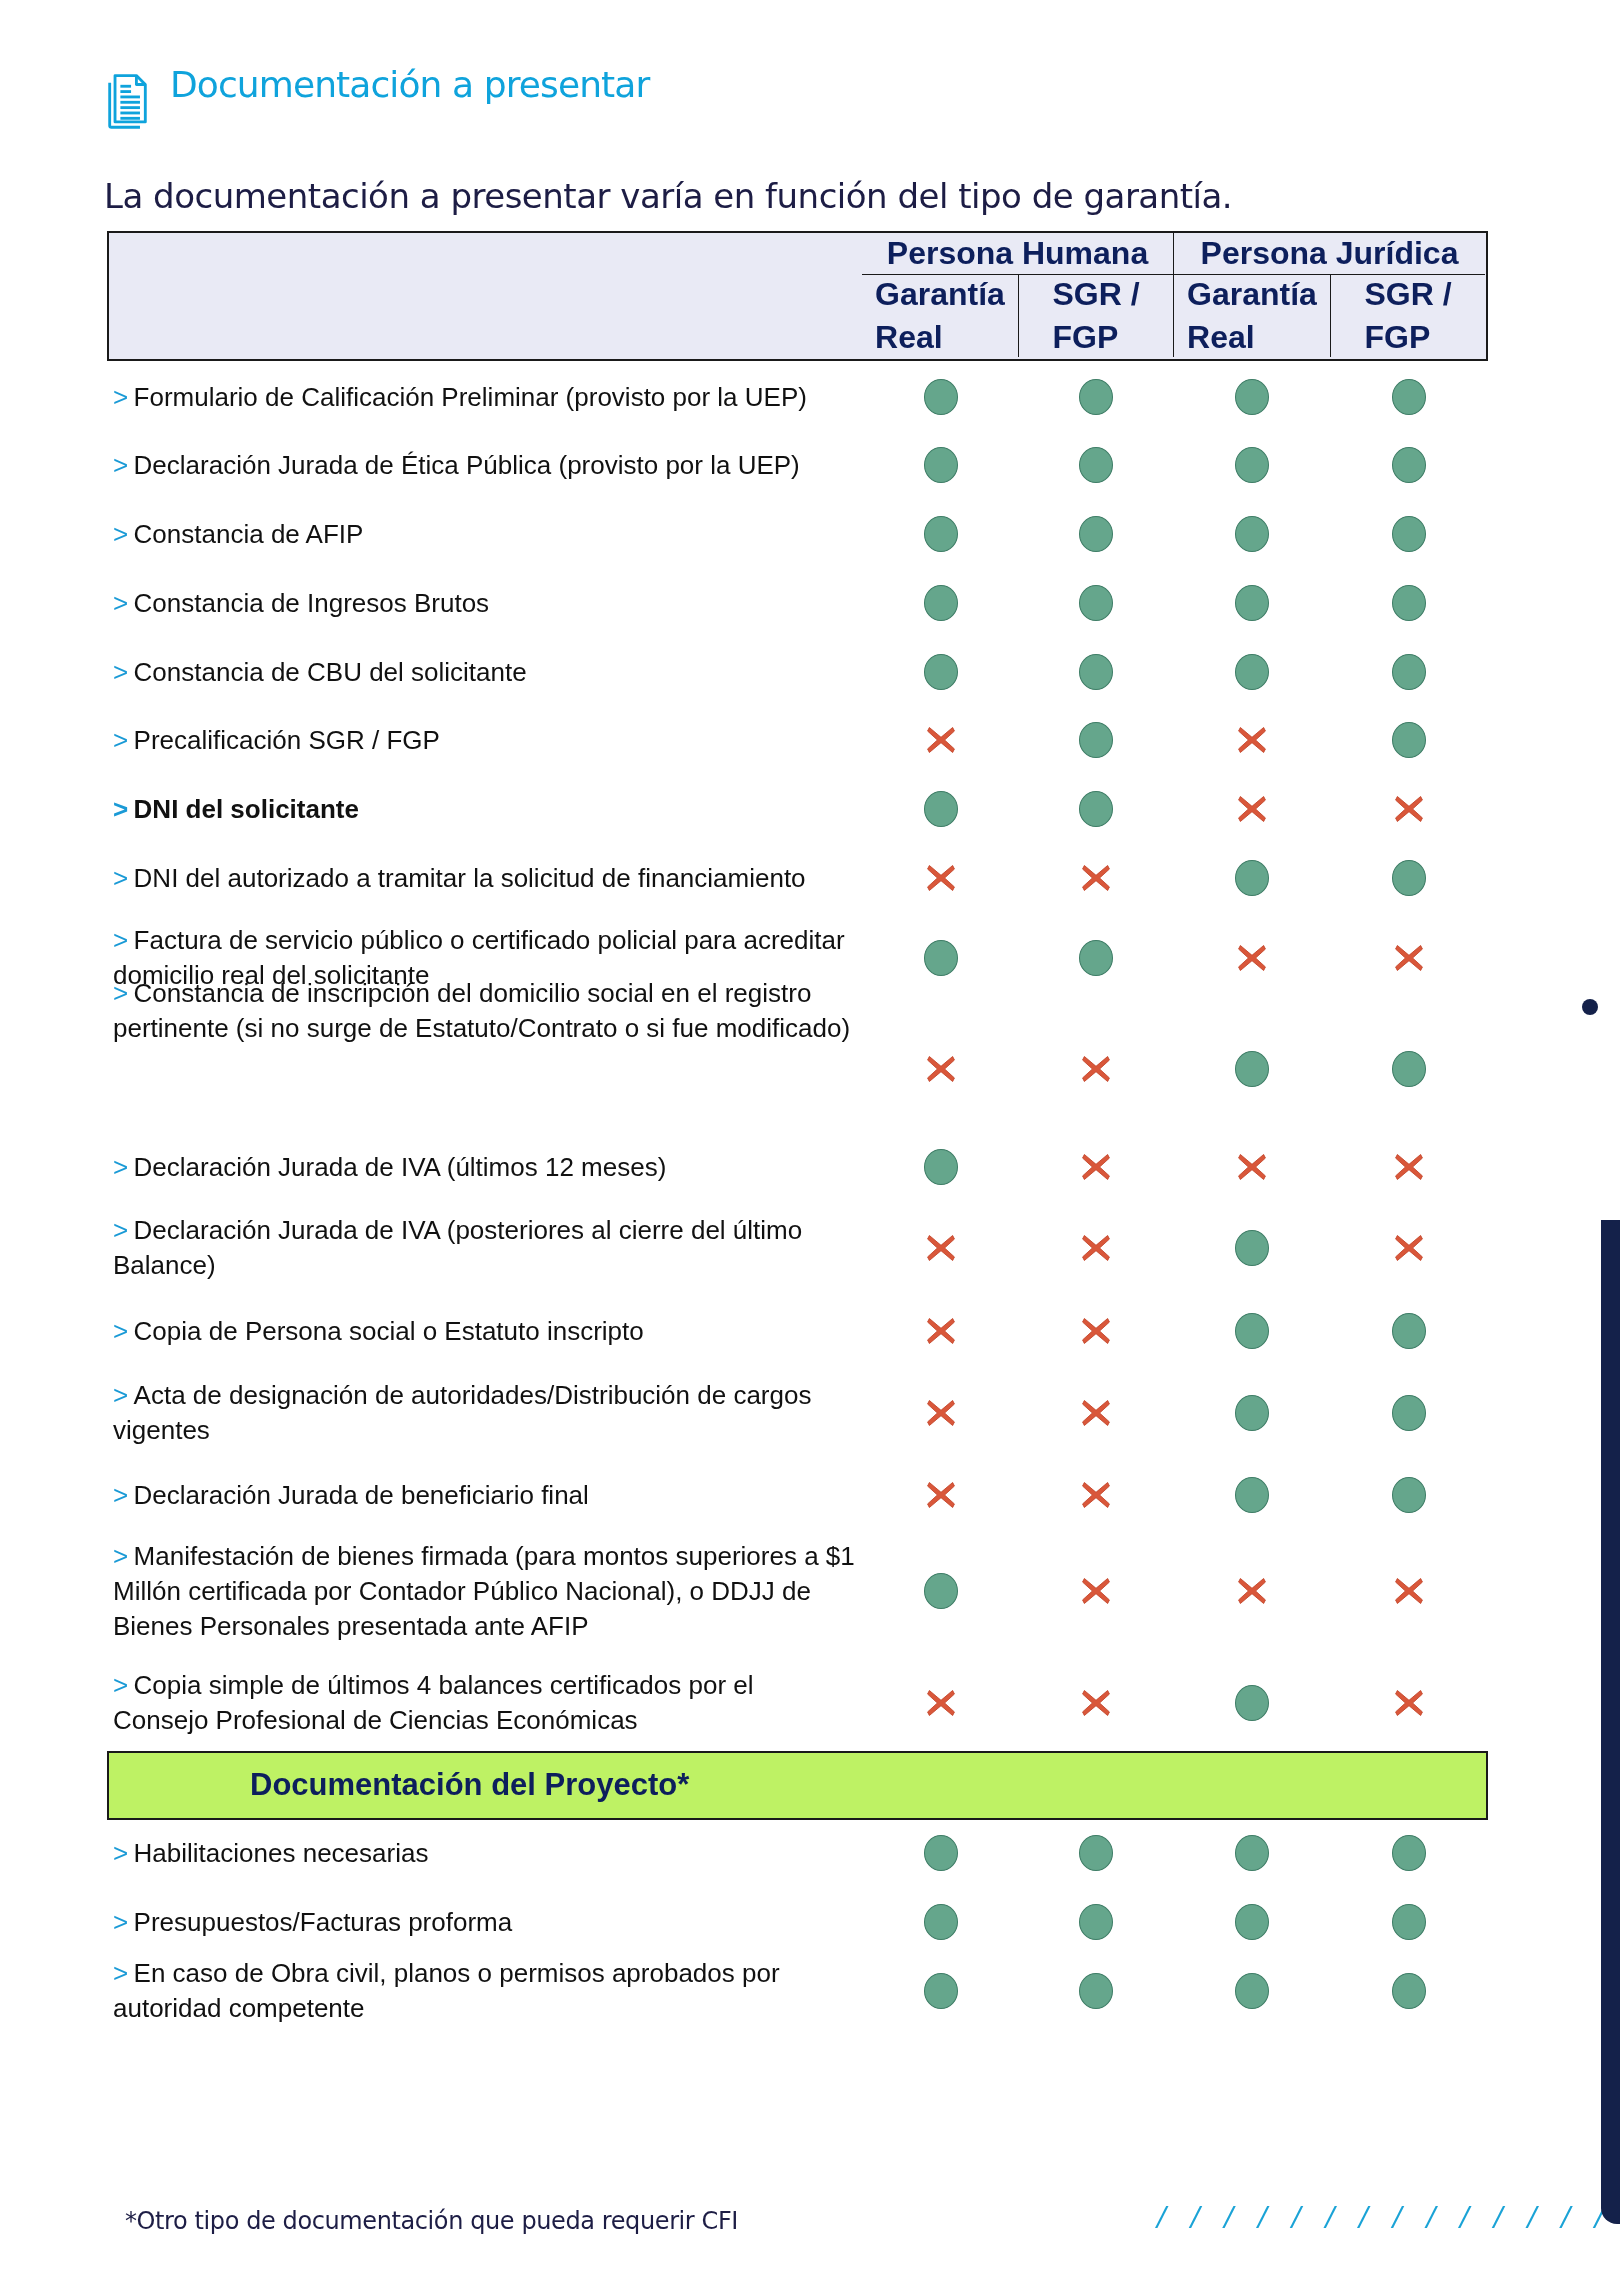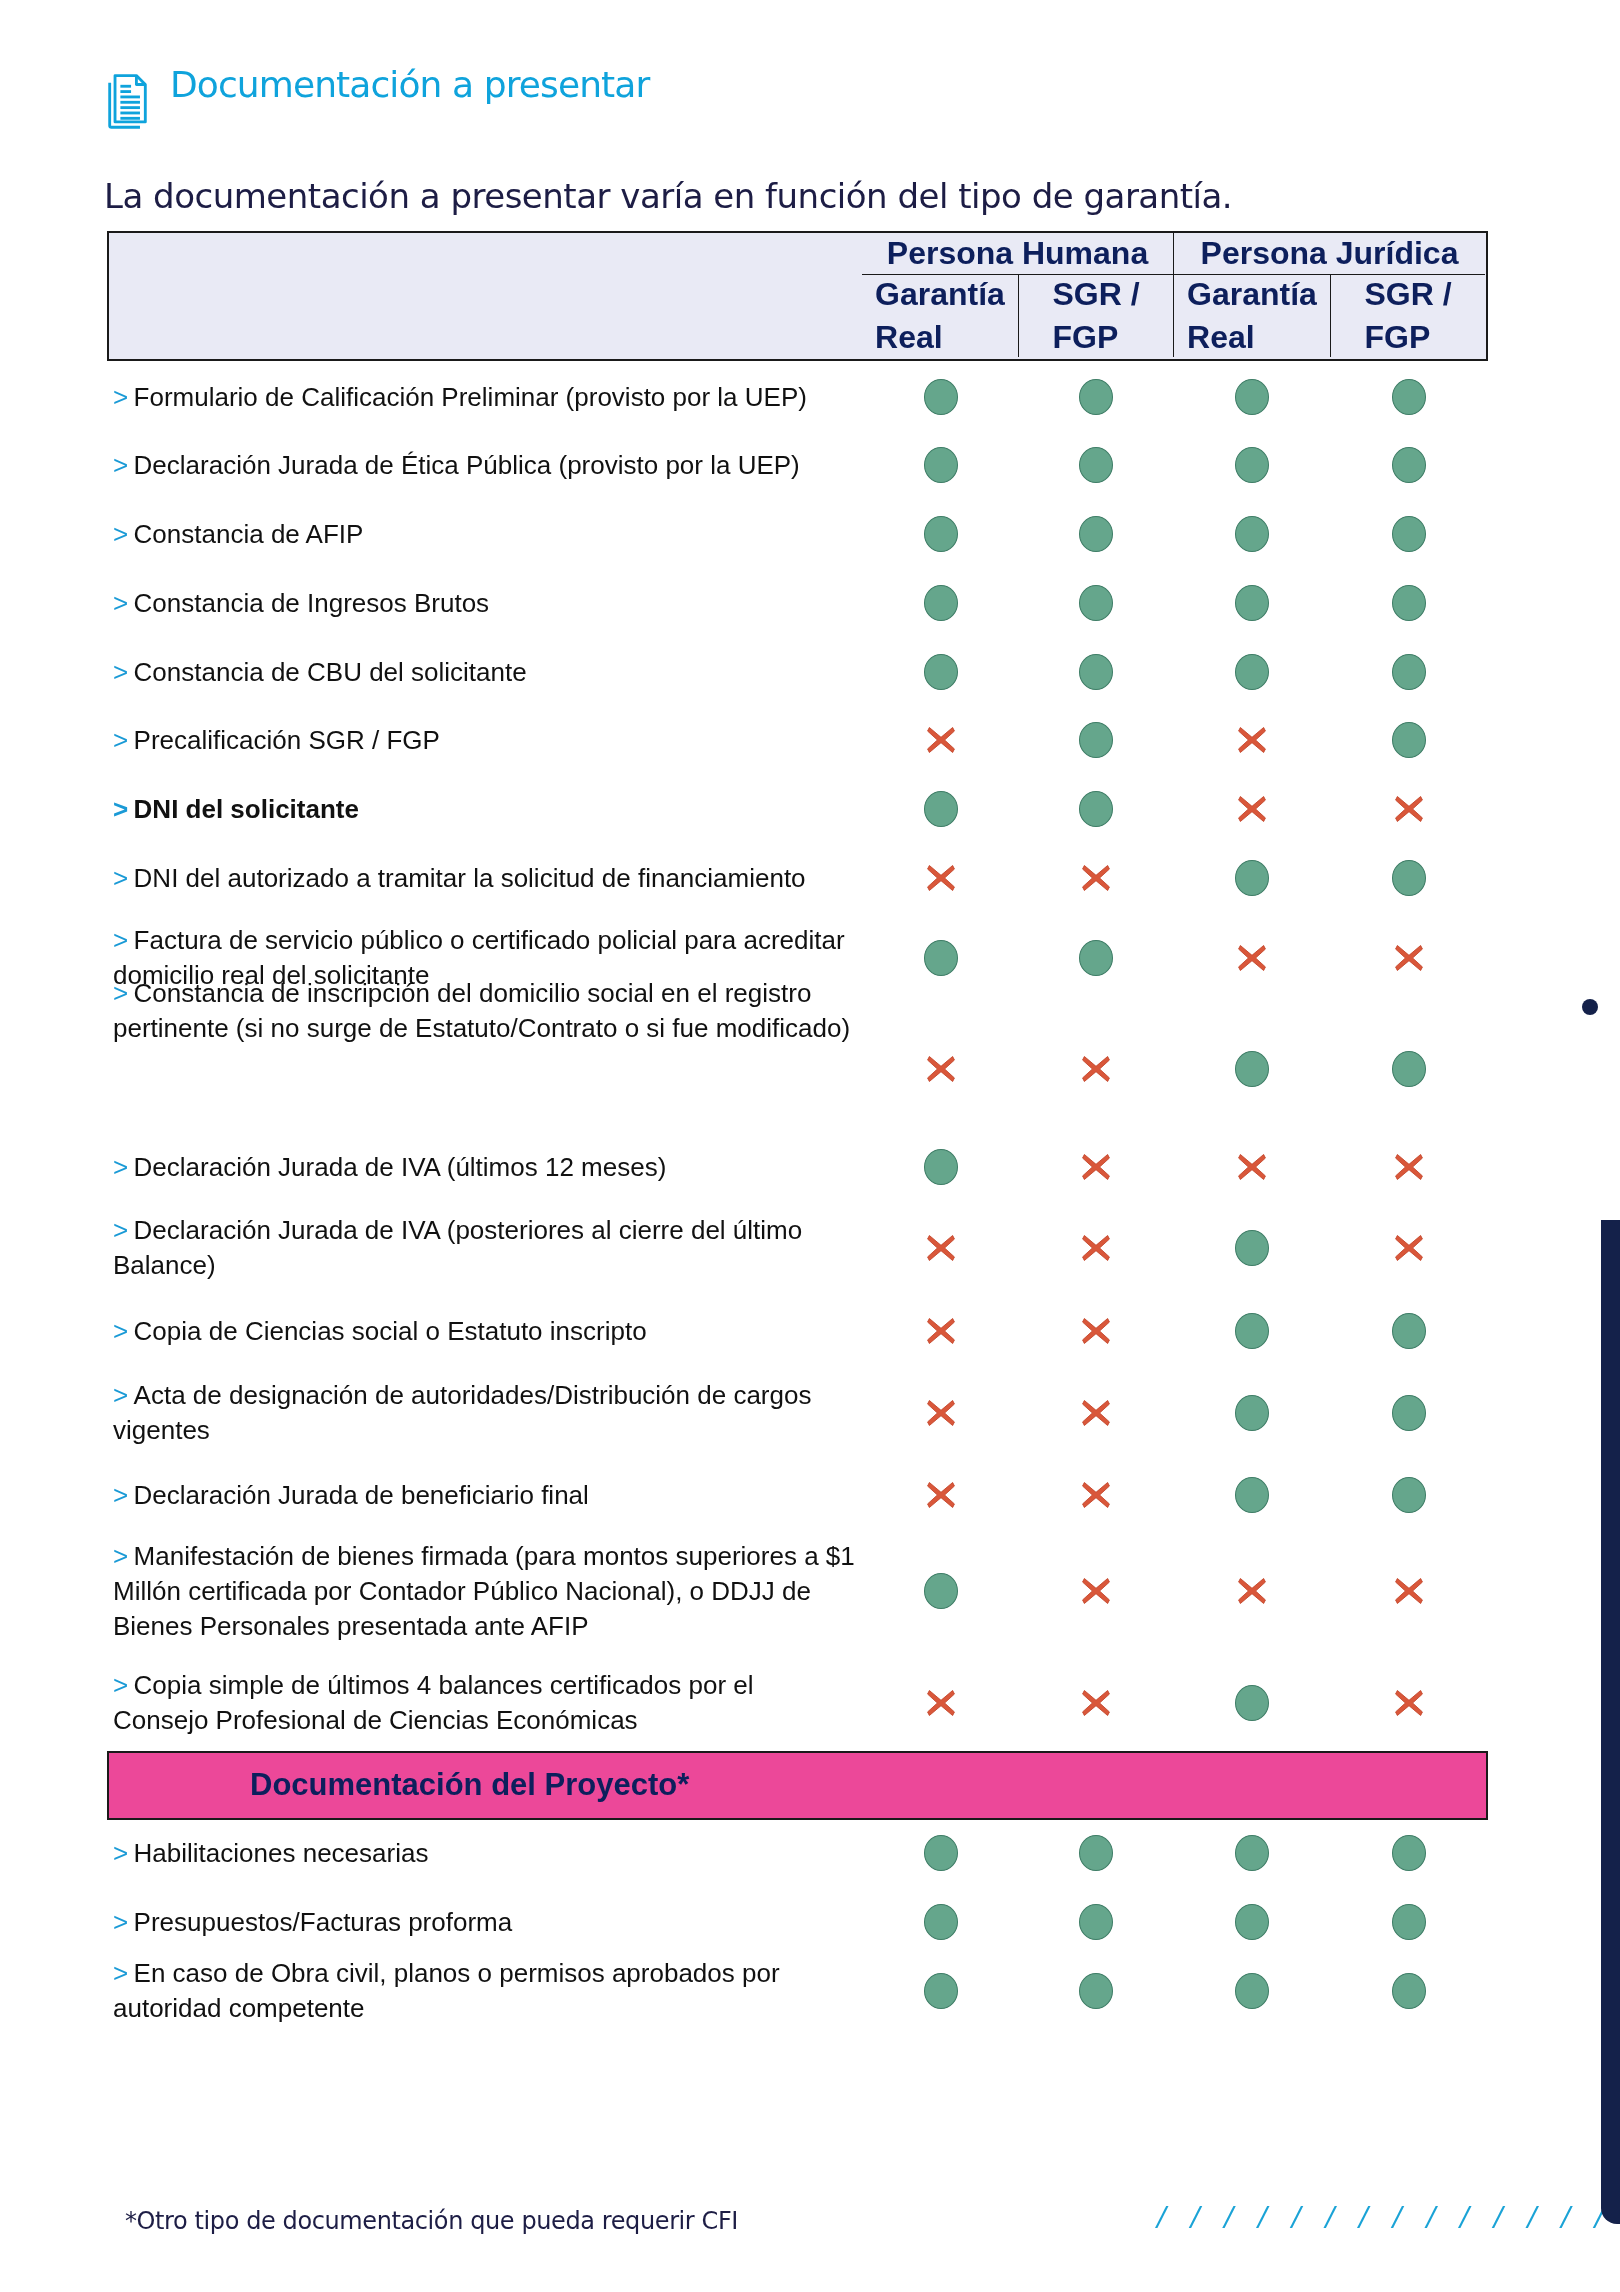--- a/index.html
+++ b/index.html
@@ -28,21 +28,21 @@
   #h-c4 { left:1222px; width:154px; }
 
   .row-label { position:absolute; left:113px; width:743px; font-size:26px; line-height:35px;
                color:#111111; transform:translateY(-50%); }
   .chev { color:#1a9ad6; margin-right:5.4px; }
   .mark { position:absolute; width:34px; height:36px; transform:translate(-50%,-50%); }
   .mark.yes { border-radius:50%; background:#65a68c; border:1.8px solid #3e7d66; box-sizing:border-box; }
   .mark.no svg { width:34px; height:36px; display:block; }
 
   #section2 { left:107px; top:1751px; width:1381px; height:69px; border:2.7px solid #1a1a1a;
-              background:#ec4899; box-sizing:border-box; }
+              background:#bef264; box-sizing:border-box; }
   #section2-title { position:absolute; left:141px; top:0; height:64px; display:flex; align-items:center;
                     font-size:31px; font-weight:bold; color:#0d1f5c; }
 
   #footnote { left:125px; top:2207px; font-family:"DejaVu Sans", sans-serif; font-size:24px;
               color:#1d1d45; letter-spacing:-0.4px; white-space:nowrap; }
   #slashes { left:1157px; top:2201px; font-family:"DejaVu Sans", sans-serif; font-size:27px;
              color:#1aa3d6; letter-spacing:8px; white-space:nowrap; font-style:italic; }
   #side-dot { left:1582px; top:999px; width:16px; height:16px; border-radius:50%; background:#14214a; }
   #side-bar { left:1601px; top:1220px; width:19px; height:1004px; background:#14214a;
               border-bottom-left-radius:16px; }
@@ -202,21 +202,21 @@
       <svg viewBox="0 0 38 40">
         <path d="M6 6 L19 17 L32 6 L34 10 L23 20 L34 30 L32 34 L19 23 L6 34 L4 30 L15 20 L4 10 Z" fill="#d9573a" stroke="#c4472c" stroke-width="1"></path>
       </svg>
     </div>
     <div class="mark yes" style="left: 1252px; top: 1248px; background: rgb(101, 166, 140);"></div>
     <div class="mark no" style="left: 1409px; top: 1248px;">
       <svg viewBox="0 0 38 40">
         <path d="M6 6 L19 17 L32 6 L34 10 L23 20 L34 30 L32 34 L19 23 L6 34 L4 30 L15 20 L4 10 Z" fill="#d9573a" stroke="#c4472c" stroke-width="1"></path>
       </svg>
     </div>
-    <div class="row-label" style="top: 1331px;"><span class="chev">&gt;</span><span>Copia de Ciencias social o Estatuto inscripto</span></div>
+    <div class="row-label" style="top: 1331px;"><span class="chev">&gt;</span><span>Copia de Persona social o Estatuto inscripto</span></div>
     <div class="mark no" style="left: 941px; top: 1331px;">
       <svg viewBox="0 0 38 40">
         <path d="M6 6 L19 17 L32 6 L34 10 L23 20 L34 30 L32 34 L19 23 L6 34 L4 30 L15 20 L4 10 Z" fill="#d9573a" stroke="#c4472c" stroke-width="1"></path>
       </svg>
     </div>
     <div class="mark no" style="left: 1096px; top: 1331px;">
       <svg viewBox="0 0 38 40">
         <path d="M6 6 L19 17 L32 6 L34 10 L23 20 L34 30 L32 34 L19 23 L6 34 L4 30 L15 20 L4 10 Z" fill="#d9573a" stroke="#c4472c" stroke-width="1"></path>
       </svg>
     </div>

